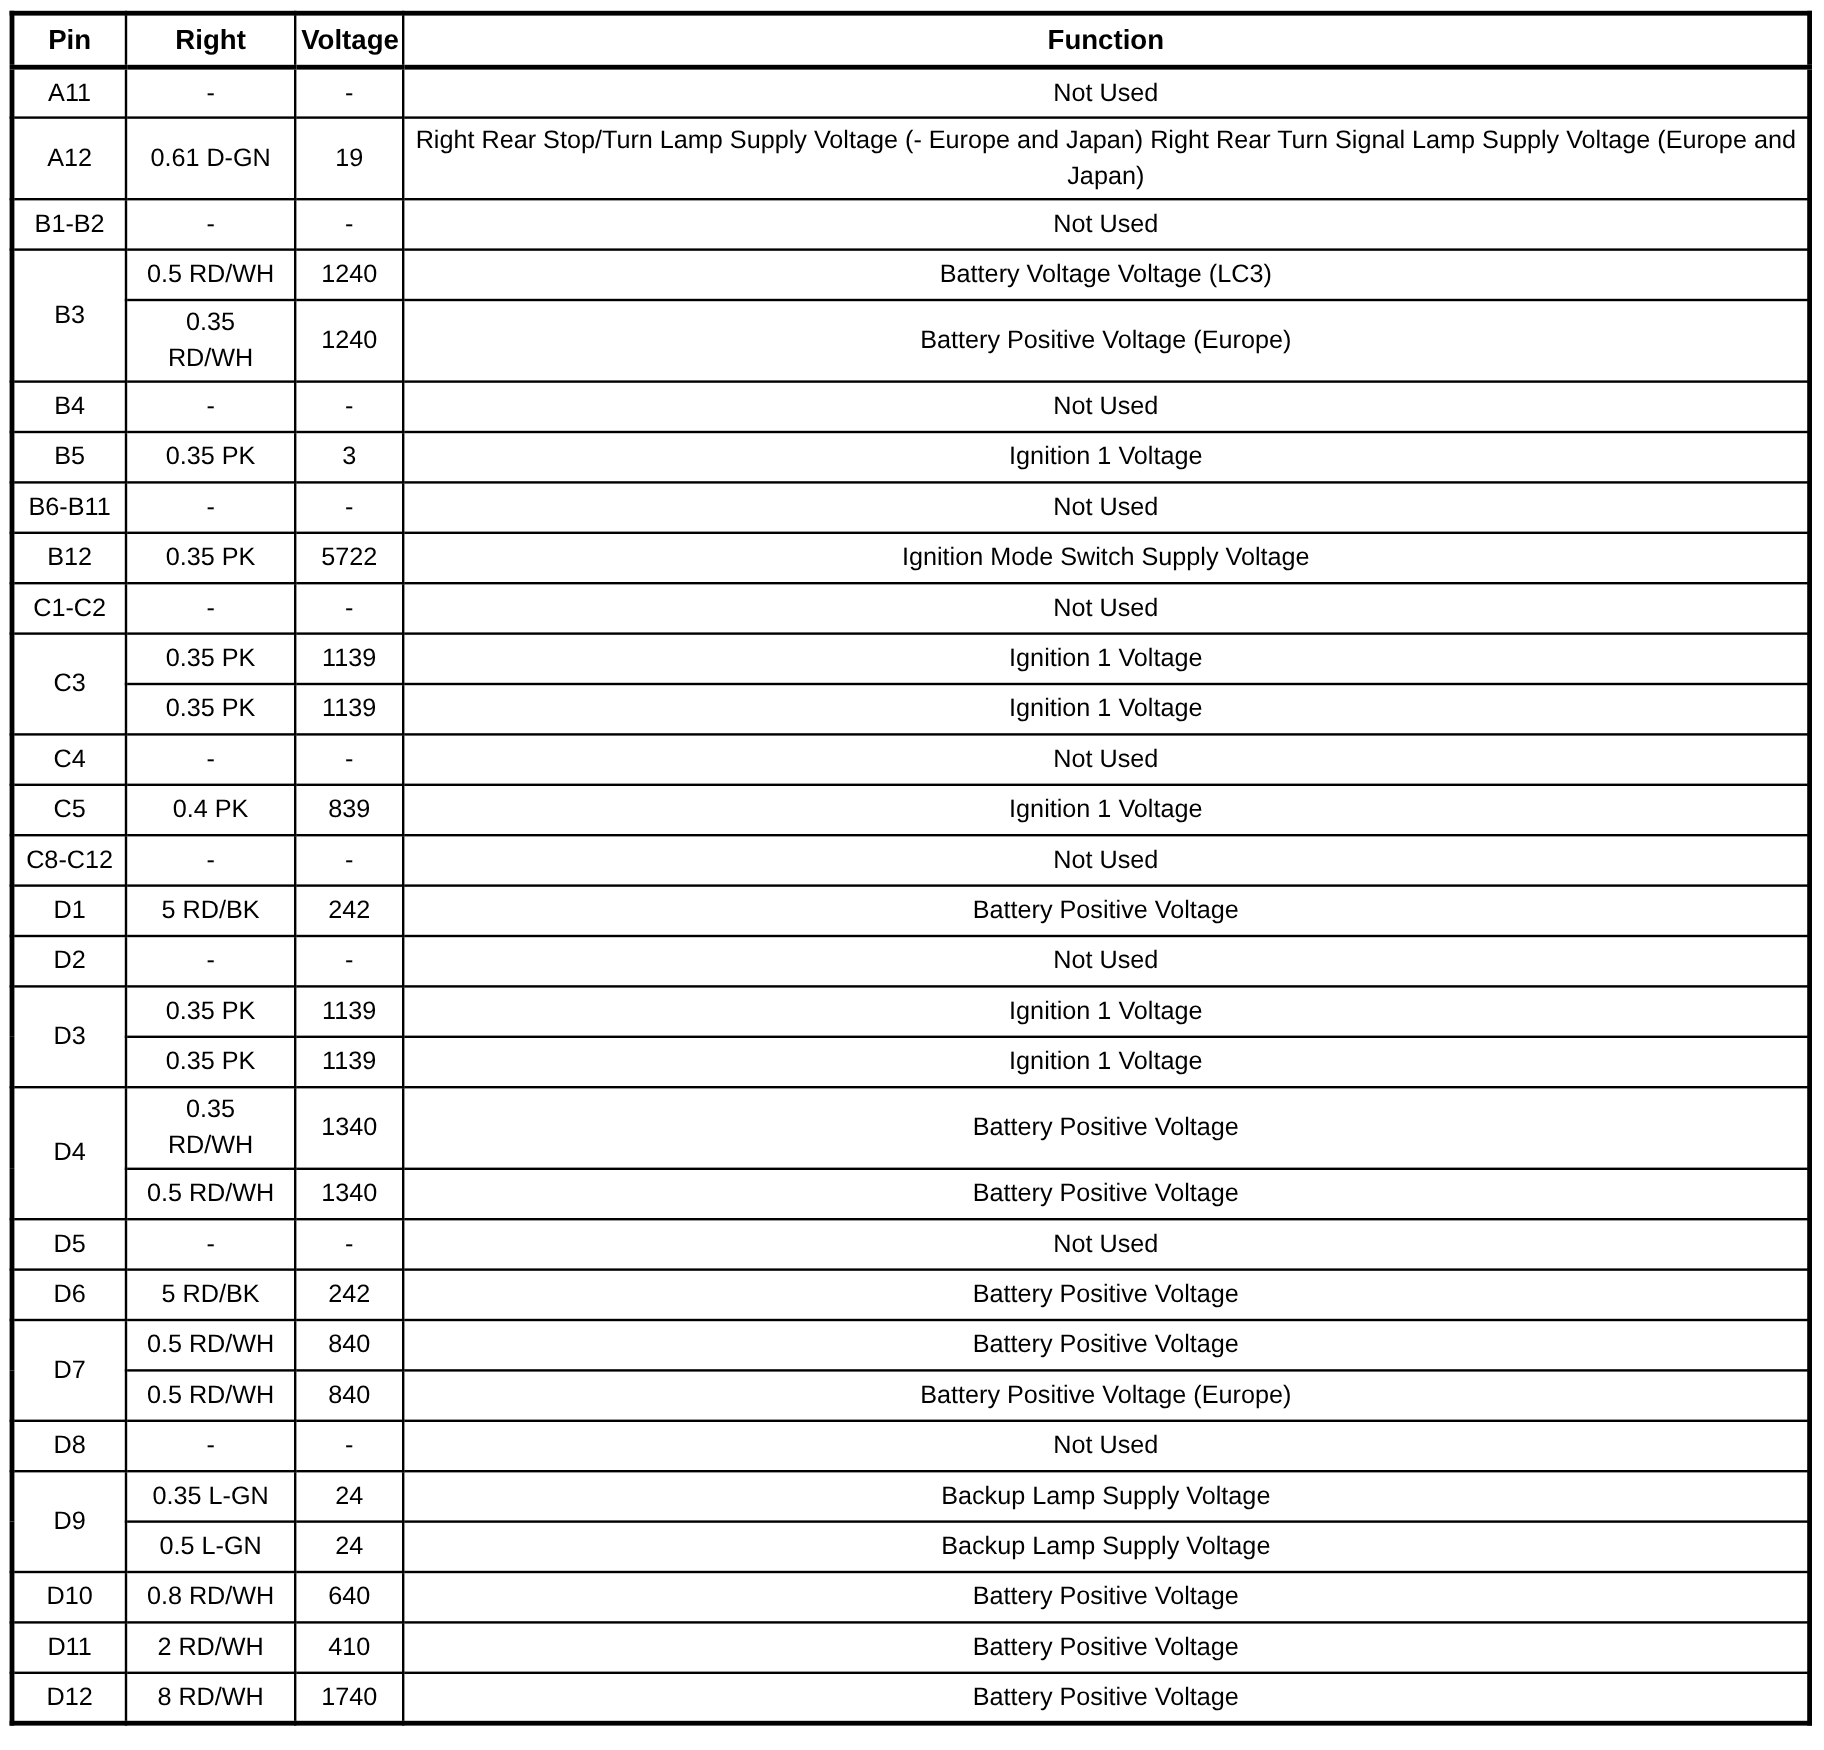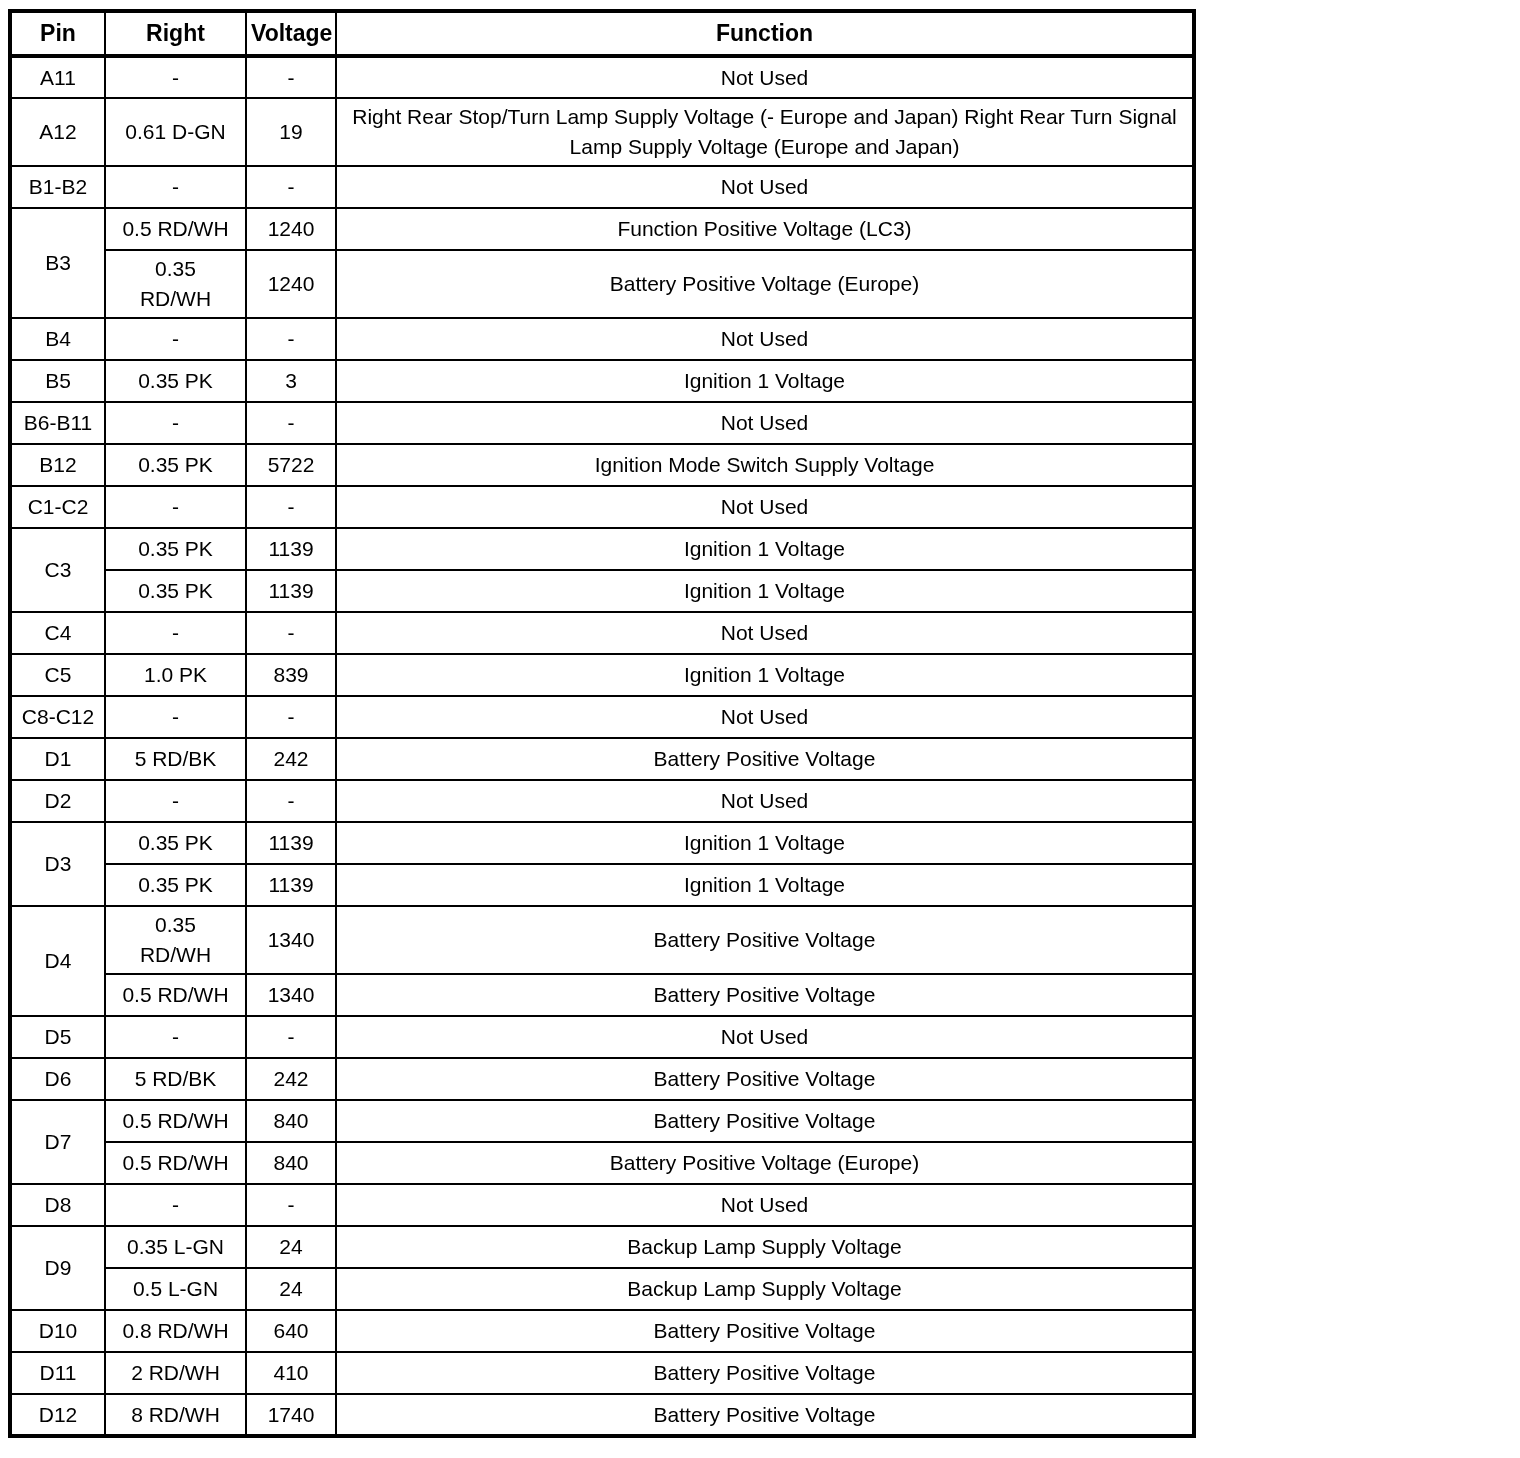--- a/index.html
+++ b/index.html
@@ -13,21 +13,21 @@
     height: 1458px;
     background: #ffffff;
     font-family: "Liberation Sans", sans-serif;
     color: #000000;
     overflow: hidden;
   }
   table.pinout {
     position: absolute;
     left: 8px;
     top: 9px;
-    width: 1188px;
+    width: 1502px;
     border-collapse: collapse;
     table-layout: fixed;
     border: 4px solid #000000;
   }
   table.pinout th,
   table.pinout td {
     border: 2px solid #000000;
     overflow: hidden;
   }
   table.pinout thead th {
@@ -93,21 +93,21 @@
         <tr>
           <td class="c-pin" rowspan="1">B1-B2</td>
           <td class="c-wire">-</td>
           <td class="c-circuit">-</td>
           <td class="c-function">Not Used</td>
         </tr>
         <tr>
           <td class="c-pin" rowspan="2">B3</td>
           <td class="c-wire">0.5 RD/WH</td>
           <td class="c-circuit">1240</td>
-          <td class="c-function">Function Positive Voltage (LC3)</td>
+          <td class="c-function">Battery Voltage Voltage (LC3)</td>
         </tr>
         <tr>
           <td class="c-wire">0.35
 RD/WH</td>
           <td class="c-circuit">1240</td>
           <td class="c-function">Battery Positive Voltage (Europe)</td>
         </tr>
         <tr>
           <td class="c-pin" rowspan="1">B4</td>
           <td class="c-wire">-</td>
@@ -150,21 +150,21 @@
           <td class="c-function">Ignition 1 Voltage</td>
         </tr>
         <tr>
           <td class="c-pin" rowspan="1">C4</td>
           <td class="c-wire">-</td>
           <td class="c-circuit">-</td>
           <td class="c-function">Not Used</td>
         </tr>
         <tr>
           <td class="c-pin" rowspan="1">C5</td>
-          <td class="c-wire">1.0 PK</td>
+          <td class="c-wire">0.4 PK</td>
           <td class="c-circuit">839</td>
           <td class="c-function">Ignition 1 Voltage</td>
         </tr>
         <tr>
           <td class="c-pin" rowspan="1">C8-C12</td>
           <td class="c-wire">-</td>
           <td class="c-circuit">-</td>
           <td class="c-function">Not Used</td>
         </tr>
         <tr>

